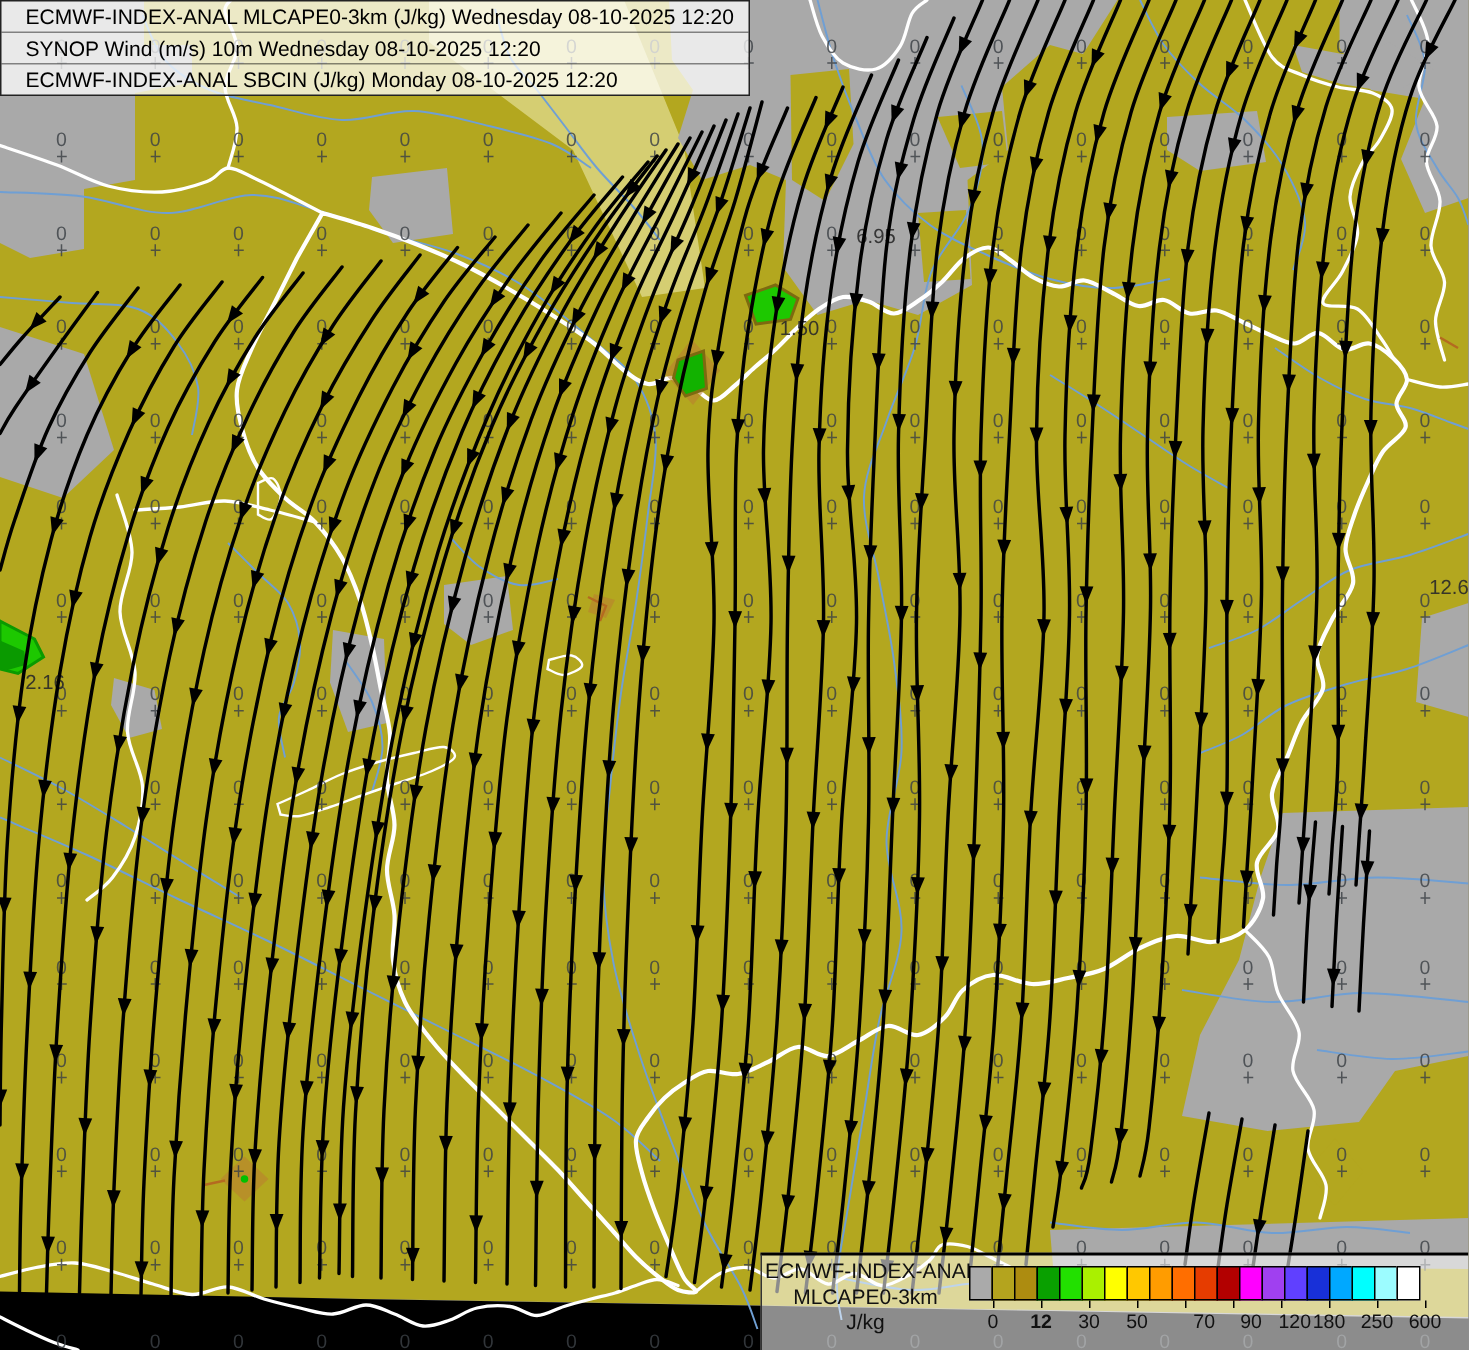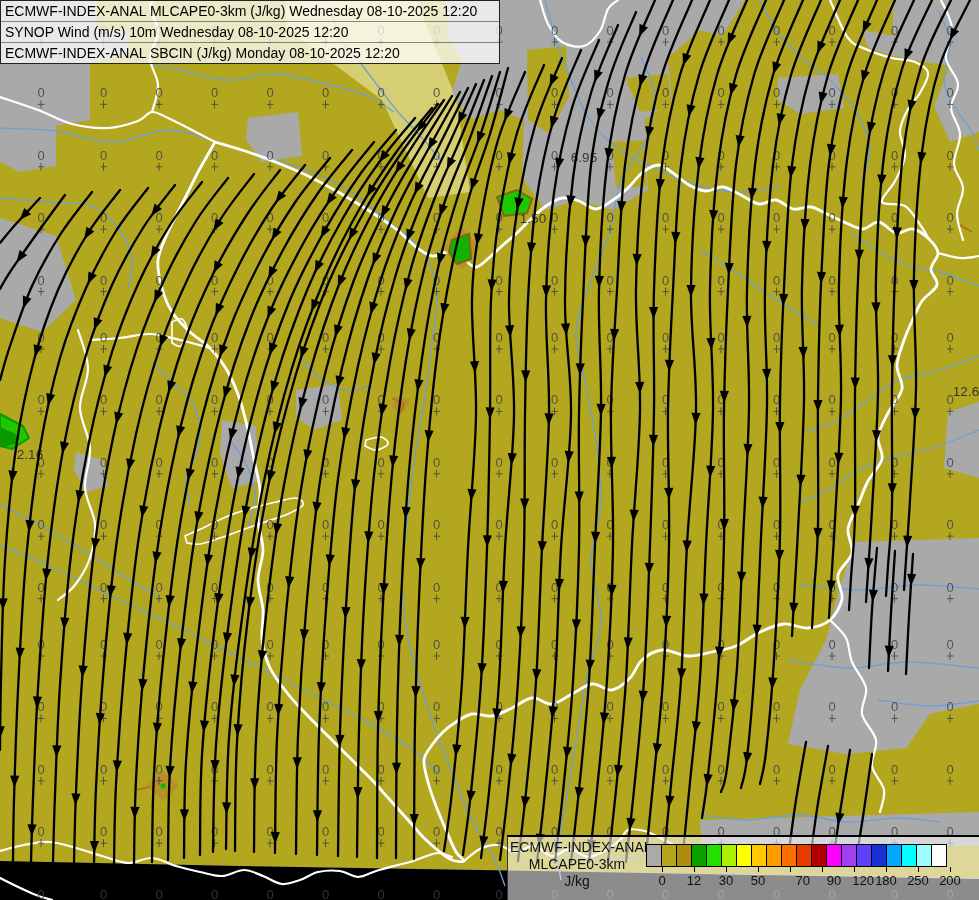--- a/index.html
+++ b/index.html
@@ -2,21 +2,21 @@
 <html><head>
 <meta charset="utf-8">
 <style>
   html,body{margin:0;padding:0;background:#888;}
   .stage{position:relative;width:979px;height:900px;overflow:hidden;
          font-family:"Liberation Sans",sans-serif;background:#a9a9a9;}
   #map-svg{position:absolute;left:0;top:0;}
   .title-box{position:absolute;left:0;top:0;width:500px;
              background:rgba(255,255,255,0.75);border:1px solid #222;
              box-sizing:border-box;z-index:10;}
-  .title-line{height:20px;line-height:20px;padding-left:4px;font-size:14px;color:#000;
+  .title-line{height:20px;line-height:20px;padding-left:16px;font-size:14px;color:#000;
               border-bottom:1px solid rgba(0,0,0,0.45);white-space:nowrap;overflow:hidden;}
   .title-line:last-child{border-bottom:none;}
   .legend-box{position:absolute;left:507px;top:835px;width:472px;height:65px;
               background:rgba(255,255,255,0.55);border-top:2px solid #000;
               border-left:1px solid #333;box-sizing:border-box;z-index:10;}
   .legend-titles{position:absolute;left:2px;top:2px;width:134px;text-align:center;
                  font-size:14px;color:#111;}
   .legend-titles div{line-height:17px;white-space:nowrap;}
   .legend-cells{position:absolute;left:138px;top:7px;height:23px;display:flex;}
   .legend-cell{width:16px;height:23px;border:1px solid #000;box-sizing:border-box;
@@ -1529,32 +1529,32 @@
         <div class="legend-cell" style="background: rgb(24, 48, 216);"></div>
         <div class="legend-cell" style="background: rgb(0, 168, 255);"></div>
         <div class="legend-cell" style="background: rgb(0, 255, 255);"></div>
         <div class="legend-cell" style="background: rgb(156, 252, 255);"></div>
         <div class="legend-cell" style="background: rgb(255, 255, 255);"></div>
       </div>
     <div id="legend-ticks">
         <div class="legend-tick" style="left: 154px;"></div>
         <div class="legend-tick-label" style="left: 154px;">0</div>
         <div class="legend-tick" style="left: 186px;"></div>
-        <div class="legend-tick-label" style="left: 186px;">12</div>
+        <div class="legend-tick-label" style="left: 186px; font-weight: bold;">12</div>
         <div class="legend-tick" style="left: 218px;"></div>
         <div class="legend-tick-label" style="left: 218px;">30</div>
         <div class="legend-tick" style="left: 250px;"></div>
         <div class="legend-tick-label" style="left: 250px;">50</div>
         <div class="legend-tick" style="left: 282px;"></div>
         <div class="legend-tick-label" style="left: 282px; text-align: right;">70</div>
         <div class="legend-tick" style="left: 314px;"></div>
         <div class="legend-tick-label" style="left: 326px;">90</div>
         <div class="legend-tick" style="left: 346px;"></div>
         <div class="legend-tick-label" style="left: 346px; text-align: right;">120</div>
         <div class="legend-tick" style="left: 378px;"></div>
         <div class="legend-tick-label" style="left: 378px;">180</div>
         <div class="legend-tick" style="left: 410px;"></div>
         <div class="legend-tick-label" style="left: 410px;">250</div>
         <div class="legend-tick" style="left: 442px;"></div>
-        <div class="legend-tick-label" style="left: 442px;">200</div>
+        <div class="legend-tick-label" style="left: 442px;">600</div>
       </div>
   </div>
 </div>
 
 </body></html>

